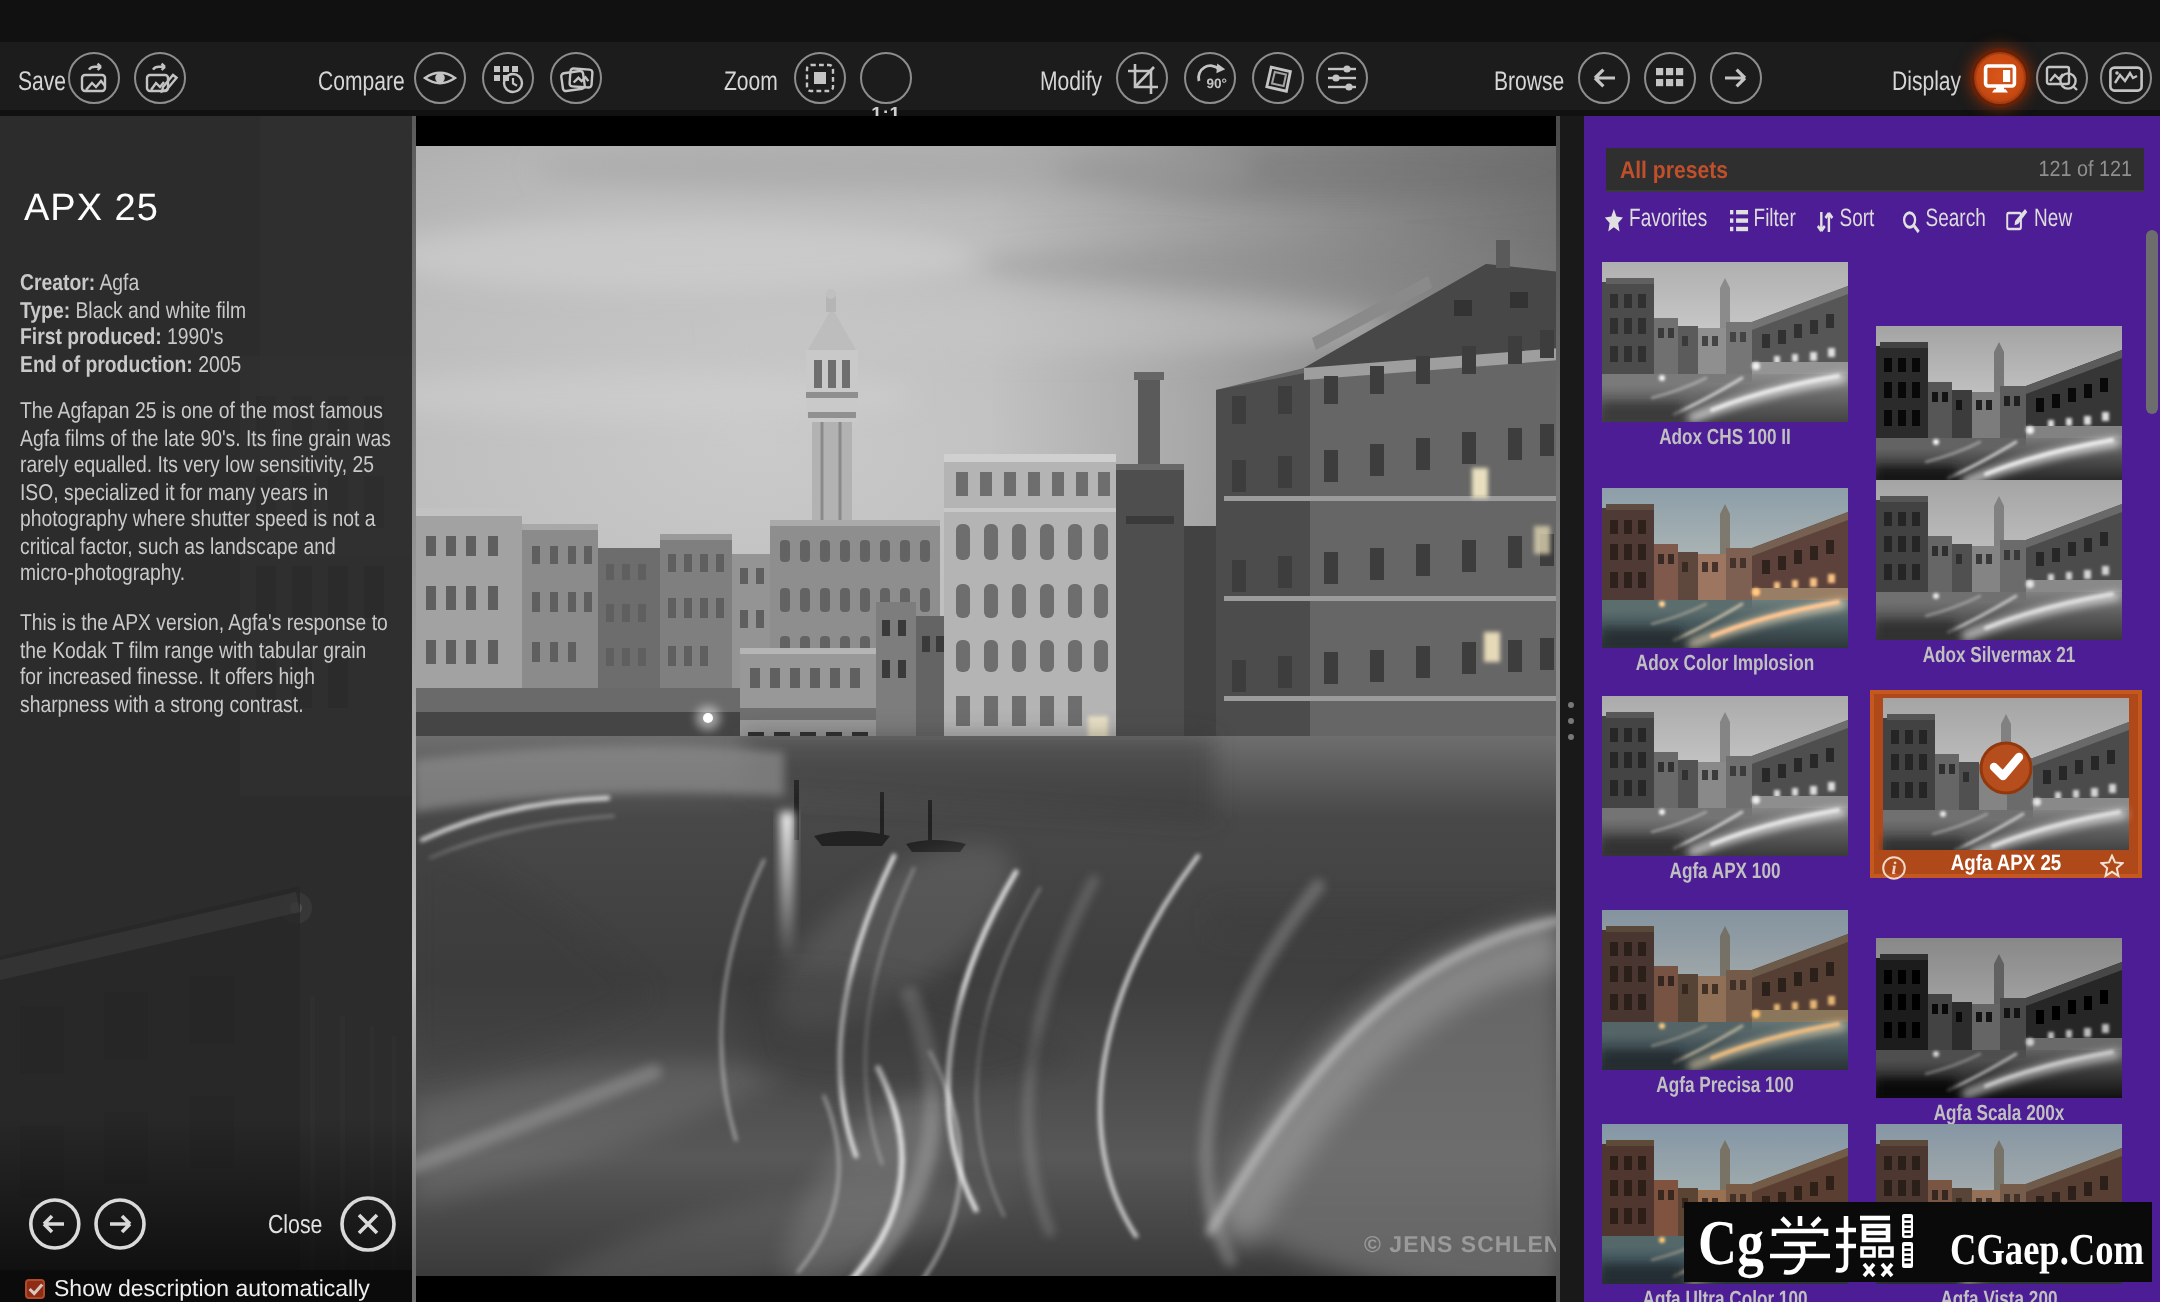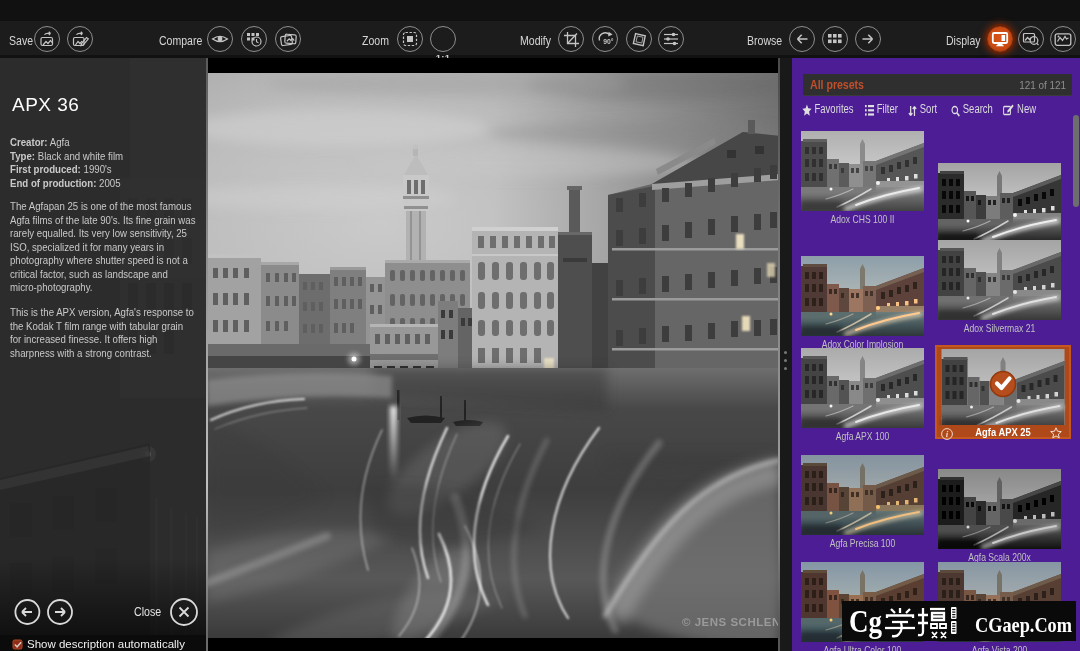--- a/index.html
+++ b/index.html
@@ -22,21 +22,21 @@
 .lp{position:absolute;color:#c9c9c9;font-size:11.5px;line-height:13.5px;transform:scaleX(.84);transform-origin:0 0;}
 #photo{position:absolute;left:207px;top:58px;width:573px;height:593px;background:#000;}
 #vline{position:absolute;left:206px;top:58px;width:2px;height:593px;background:linear-gradient(#5a5a5a,#9a9a9a 40%,#c0c0c0 72%,#6a6a6a 97%);z-index:5;}
 #gap{position:absolute;left:780px;top:58px;width:12px;height:593px;background:#191919;}
 #rightpanel{position:absolute;left:792px;top:58px;width:288px;height:593px;background:#4c1d95;overflow:hidden;}
 
 #allpresets{position:absolute;left:11px;top:16px;width:269px;height:22px;background:#2f2f2f;border-bottom:1px solid #3a3a3a;box-sizing:border-box;}
 #allpresets .ap{position:absolute;left:7px;top:4px;color:#c04f2b;font-size:12px;font-weight:bold;transform:scaleX(.88);transform-origin:0 50%;}
 #allpresets .cnt{position:absolute;right:6px;top:5px;color:#8f8f8f;font-size:11px;transform:scaleX(.9);transform-origin:100% 50%;}
 .frow{position:absolute;top:46px;color:#dcdcdc;font-size:12.5px;transform:scaleX(.76);transform-origin:0 50%;white-space:nowrap;}
-.cell{position:absolute;width:123px;}
+.cell{position:absolute;width:123px;font-weight:bold;}
 .cell .th{width:123px;height:80px;overflow:hidden;position:relative;}
 .cell .th svg{position:absolute;left:0;top:0;}
 .cell .nm{margin-top:2px;text-align:center;font-size:11px;color:#c0c0c0;white-space:nowrap;transform:scaleX(.78);transform-origin:50% 0;}
 #selcell{position:absolute;left:143px;top:287px;width:136px;height:94px;background:#b04919;border:2px solid #c4581f;box-sizing:border-box;z-index:3;}
 #selcell .th{position:absolute;left:2px;top:2px;width:128px;height:76px;overflow:hidden;}
 #selcell .nm{position:absolute;left:0;top:79px;width:132px;text-align:center;color:#fff;font-weight:bold;font-size:11px;transform:scaleX(.85);transform-origin:50% 50%;}
 #sb{position:absolute;right:1px;top:57px;width:6px;height:92px;background:#6d6d6d;border-radius:3px;}
 .dots{position:absolute;left:784px;width:3px;height:3px;border-radius:50%;background:#787878;z-index:6;}
 
 #wm{position:absolute;left:842px;top:601px;width:234px;height:40px;background:#0a0a0a;z-index:10;color:#fff;overflow:hidden;}
@@ -627,21 +627,21 @@
           <g fill="#383838" opacity=".8">
             <rect x="155" y="440" width="2.5" height="140"></rect>
               <rect x="170" y="450" width="2.5" height="130"></rect>
               <rect x="185" y="455" width="2" height="125"></rect>
               <rect x="196" y="460" width="2" height="120"></rect>
           </g>
         </g>
         <rect width="207" height="593" fill="#2d2d2d" opacity=".52"></rect>
       </svg>
     </div>
-    <div class="lp" style="left:12px;top:36px;font-size:19px;color:#fdfdfd;line-height:22px;transform:none;letter-spacing:.5px;">APX 36</div>
+    <div class="lp" style="left:12px;top:36px;font-size:19px;color:#fdfdfd;line-height:22px;transform:none;letter-spacing:.5px;">APX 25</div>
     <div class="lp" style="left:10px;top:78px;">
       <b>Creator:</b> Agfa<br>
       <b>Type:</b> Black and white film<br>
       <b>First produced:</b> 1990's<br>
       <b>End of production:</b> 2005
     </div>
     <div class="lp" style="left:10px;top:142px;width:221.8px;">The Agfapan 25 is one of the most famous Agfa films of the late 90's. Its fine grain was rarely equalled. Its very low sensitivity, 25 ISO, specialized it for many years in photography where shutter speed is not a critical factor, such as landscape and micro‑photography.</div>
     <div class="lp" style="left:10px;top:248px;width:221.8px;">This is the APX version, Agfa's response to the Kodak T film range with tabular grain for increased finesse. It offers high sharpness with a strong contrast.</div>
     <div id="lpnav">
       <svg width="207" height="593" viewBox="0 0 207 593" style="position:absolute;left:0;top:0;">
@@ -719,21 +719,21 @@
           <div class="nm">Adox CHS 100 II</div>
         </div>
       <div class="cell" style="left:146px;top:73px;margin-top:32px;">
           <div class="th" style="filter:grayscale(1) brightness(1.02) contrast(1.3);">
             <svg width="123" height="80">
               <use href="#mv"></use>
             </svg>
           </div>
           <div class="nm">Adox CMS 20</div>
         </div>
-      <div class="cell" style="left:9px;top:198px;">
+      <div class="cell" style="left:9px;top:186px;">
           <div class="th" style="filter:saturate(1.25) brightness(1.02) hue-rotate(-6deg);">
             <svg width="123" height="80">
               <use href="#mv"></use>
             </svg>
           </div>
           <div class="nm">Adox Color Implosion</div>
         </div>
       <div class="cell" style="left:146px;top:182px;">
           <div class="th" style="filter:grayscale(1) brightness(1.08);">
             <svg width="123" height="80">

